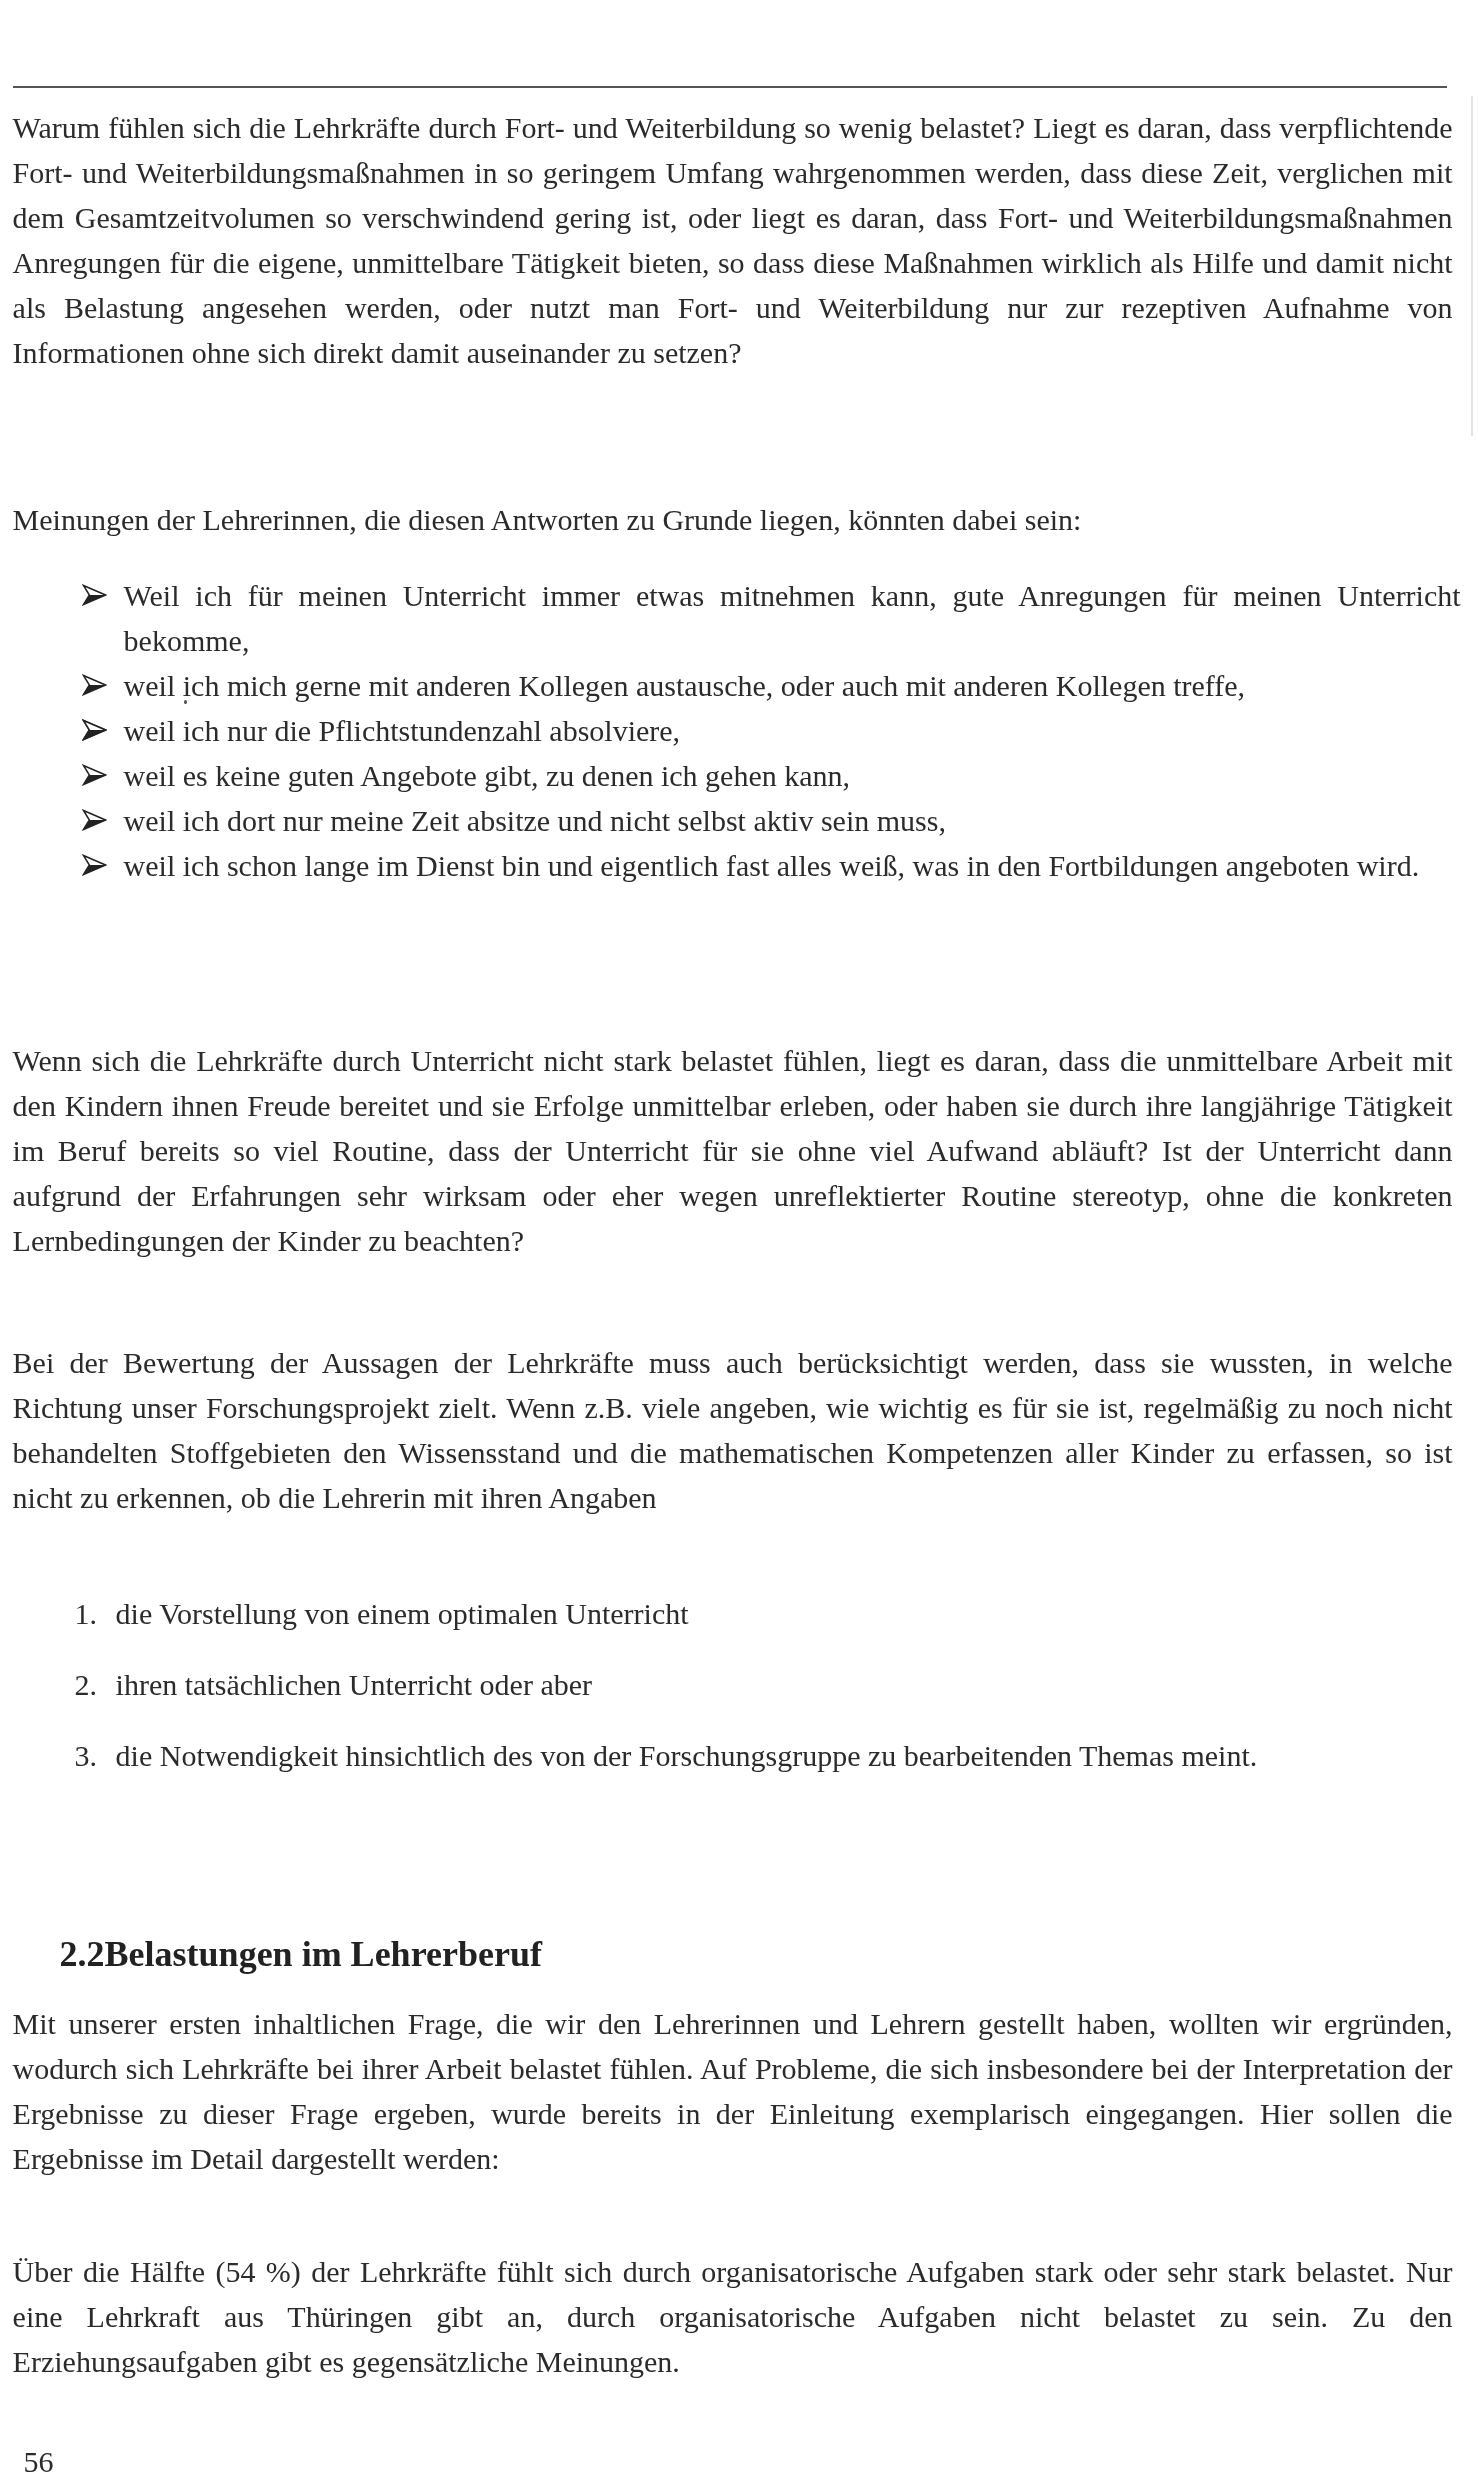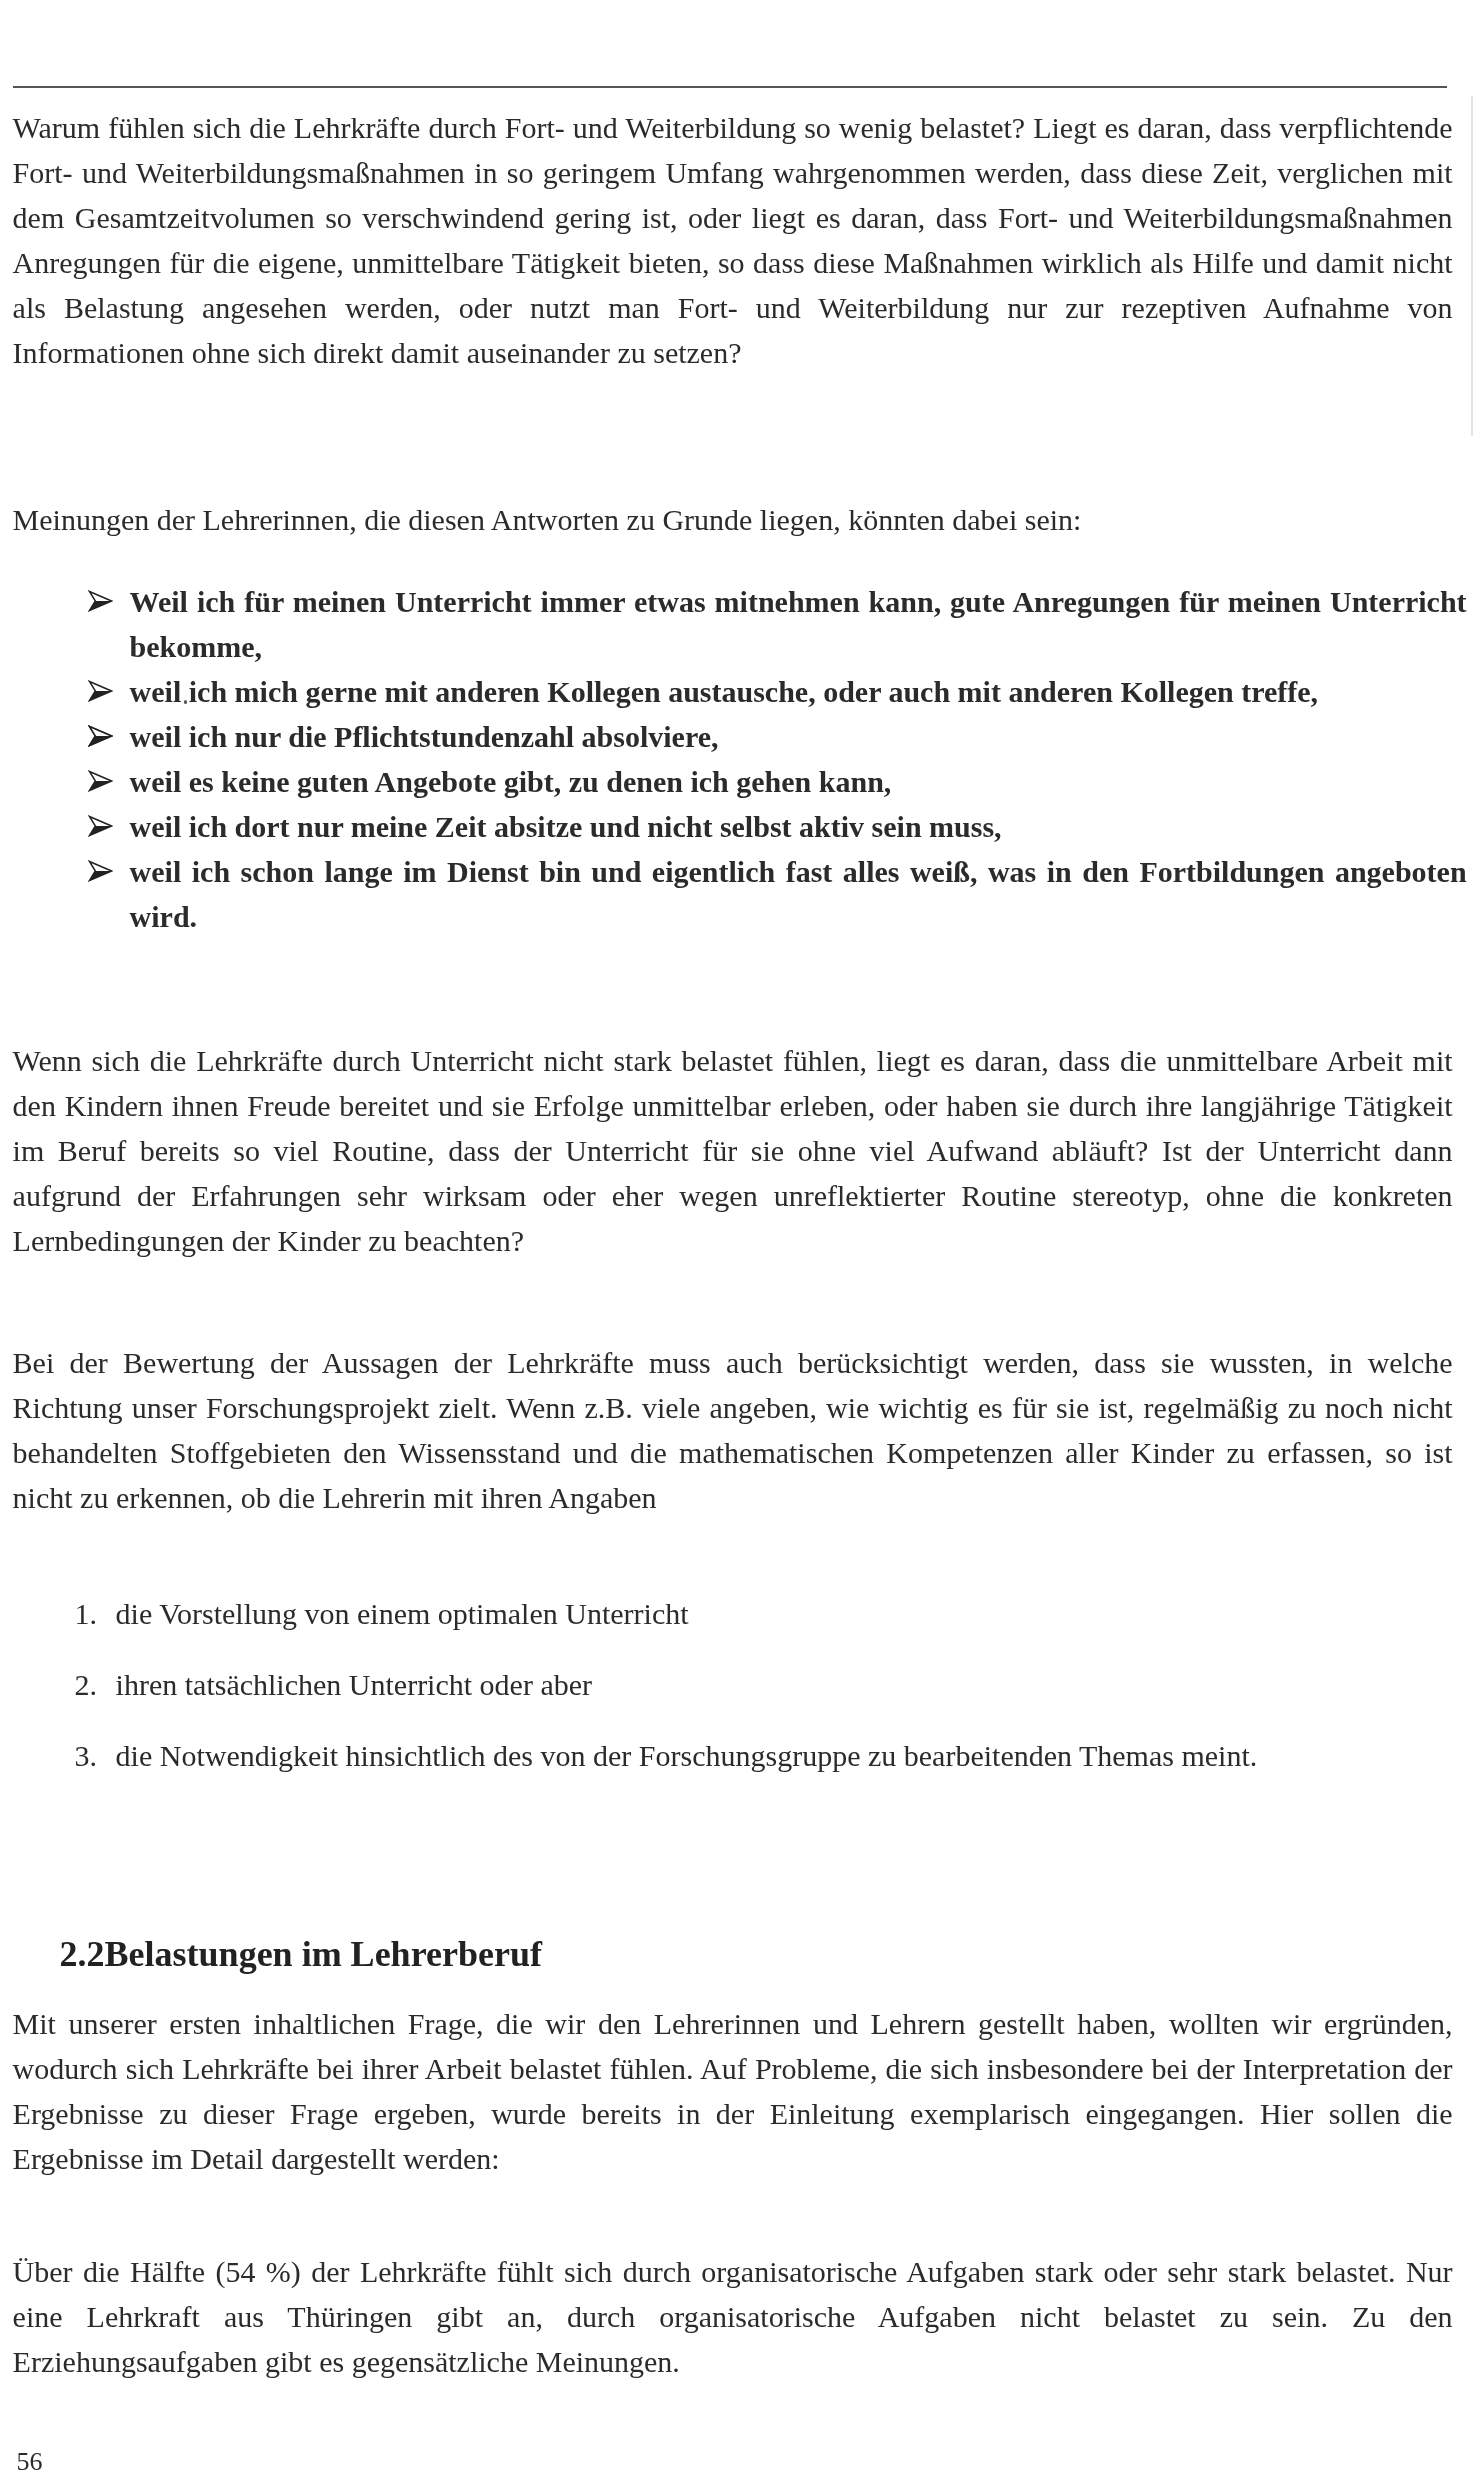--- a/index.html
+++ b/index.html
@@ -4,33 +4,33 @@
 <style>
   html, body { margin: 0; padding: 0; background: #ffffff; }
   body { width: 1478px; height: 2487px; position: relative; overflow: hidden; color: #2b2b2b;
          font-family: "Liberation Serif", "DejaVu Serif", serif; }
   .page { position: absolute; left: 12.6px; top: 0; width: 1440px; }
   .rule { position: absolute; left: 12.6px; top: 86px; width: 1434px; height: 0; border-top: 2.2px solid #555; }
   .right-edge { position: absolute; left: 1471px; top: 96px; width: 1.5px; height: 340px; background: #e4e4e4; }
   p, li, h2 { margin: 0; text-align: right; }
   .para { position: absolute; left: 0; width: 1440px; font-size: 30px; line-height: 45px;
           text-align: justify; hyphens: manual; }
-  ul.arrows { position: absolute; left: 0; width: 1440px; list-style: none; padding: 0; margin: 14px;
-              font-size: 30px; line-height: 45px; font-weight: bold; }
+  ul.arrows { position: absolute; left: 0; width: 1440px; list-style: none; padding: 0; margin: 8px;
+              font-size: 30px; line-height: 45px; }
   ul.arrows li { position: relative; padding-left: 103px; text-align: justify; }
   ul.arrows li .bullet { position: absolute; left: 61px; top: 0; width: 30px; }
   ul.arrows li .bullet svg { display: block; margin-top: 11px; }
   ol.enum { position: absolute; left: 0; width: 1440px; list-style: none; padding: 0; margin: 0;
             font-size: 30px; line-height: 45px; }
   ol.enum li { position: relative; padding-left: 103px; text-align: justify; margin-bottom: 26px; }
   ol.enum li .num { position: absolute; left: 62px; top: 0; }
   h2.section { position: absolute; left: 0; top: 1931px; font-size: 36px; font-weight: bold;
                line-height: 47px; color: #222; }
   h2.section .sec-num { display: inline-block; width: 92px; }
-  .page-number { position: absolute; left: 4px; top: 2443px; font-size: 26px; line-height: 37px; }
+  .page-number { position: absolute; left: 11px; top: 2443px; font-size: 30px; line-height: 37px; }
   .speck { position: absolute; width: 3px; height: 3.7px; background: #555; border-radius: 50%; }
 </style>
 </head>
 <body>
 
 <div class="rule"></div>
 <div class="right-edge"></div>
 
 <div class="page">
 

